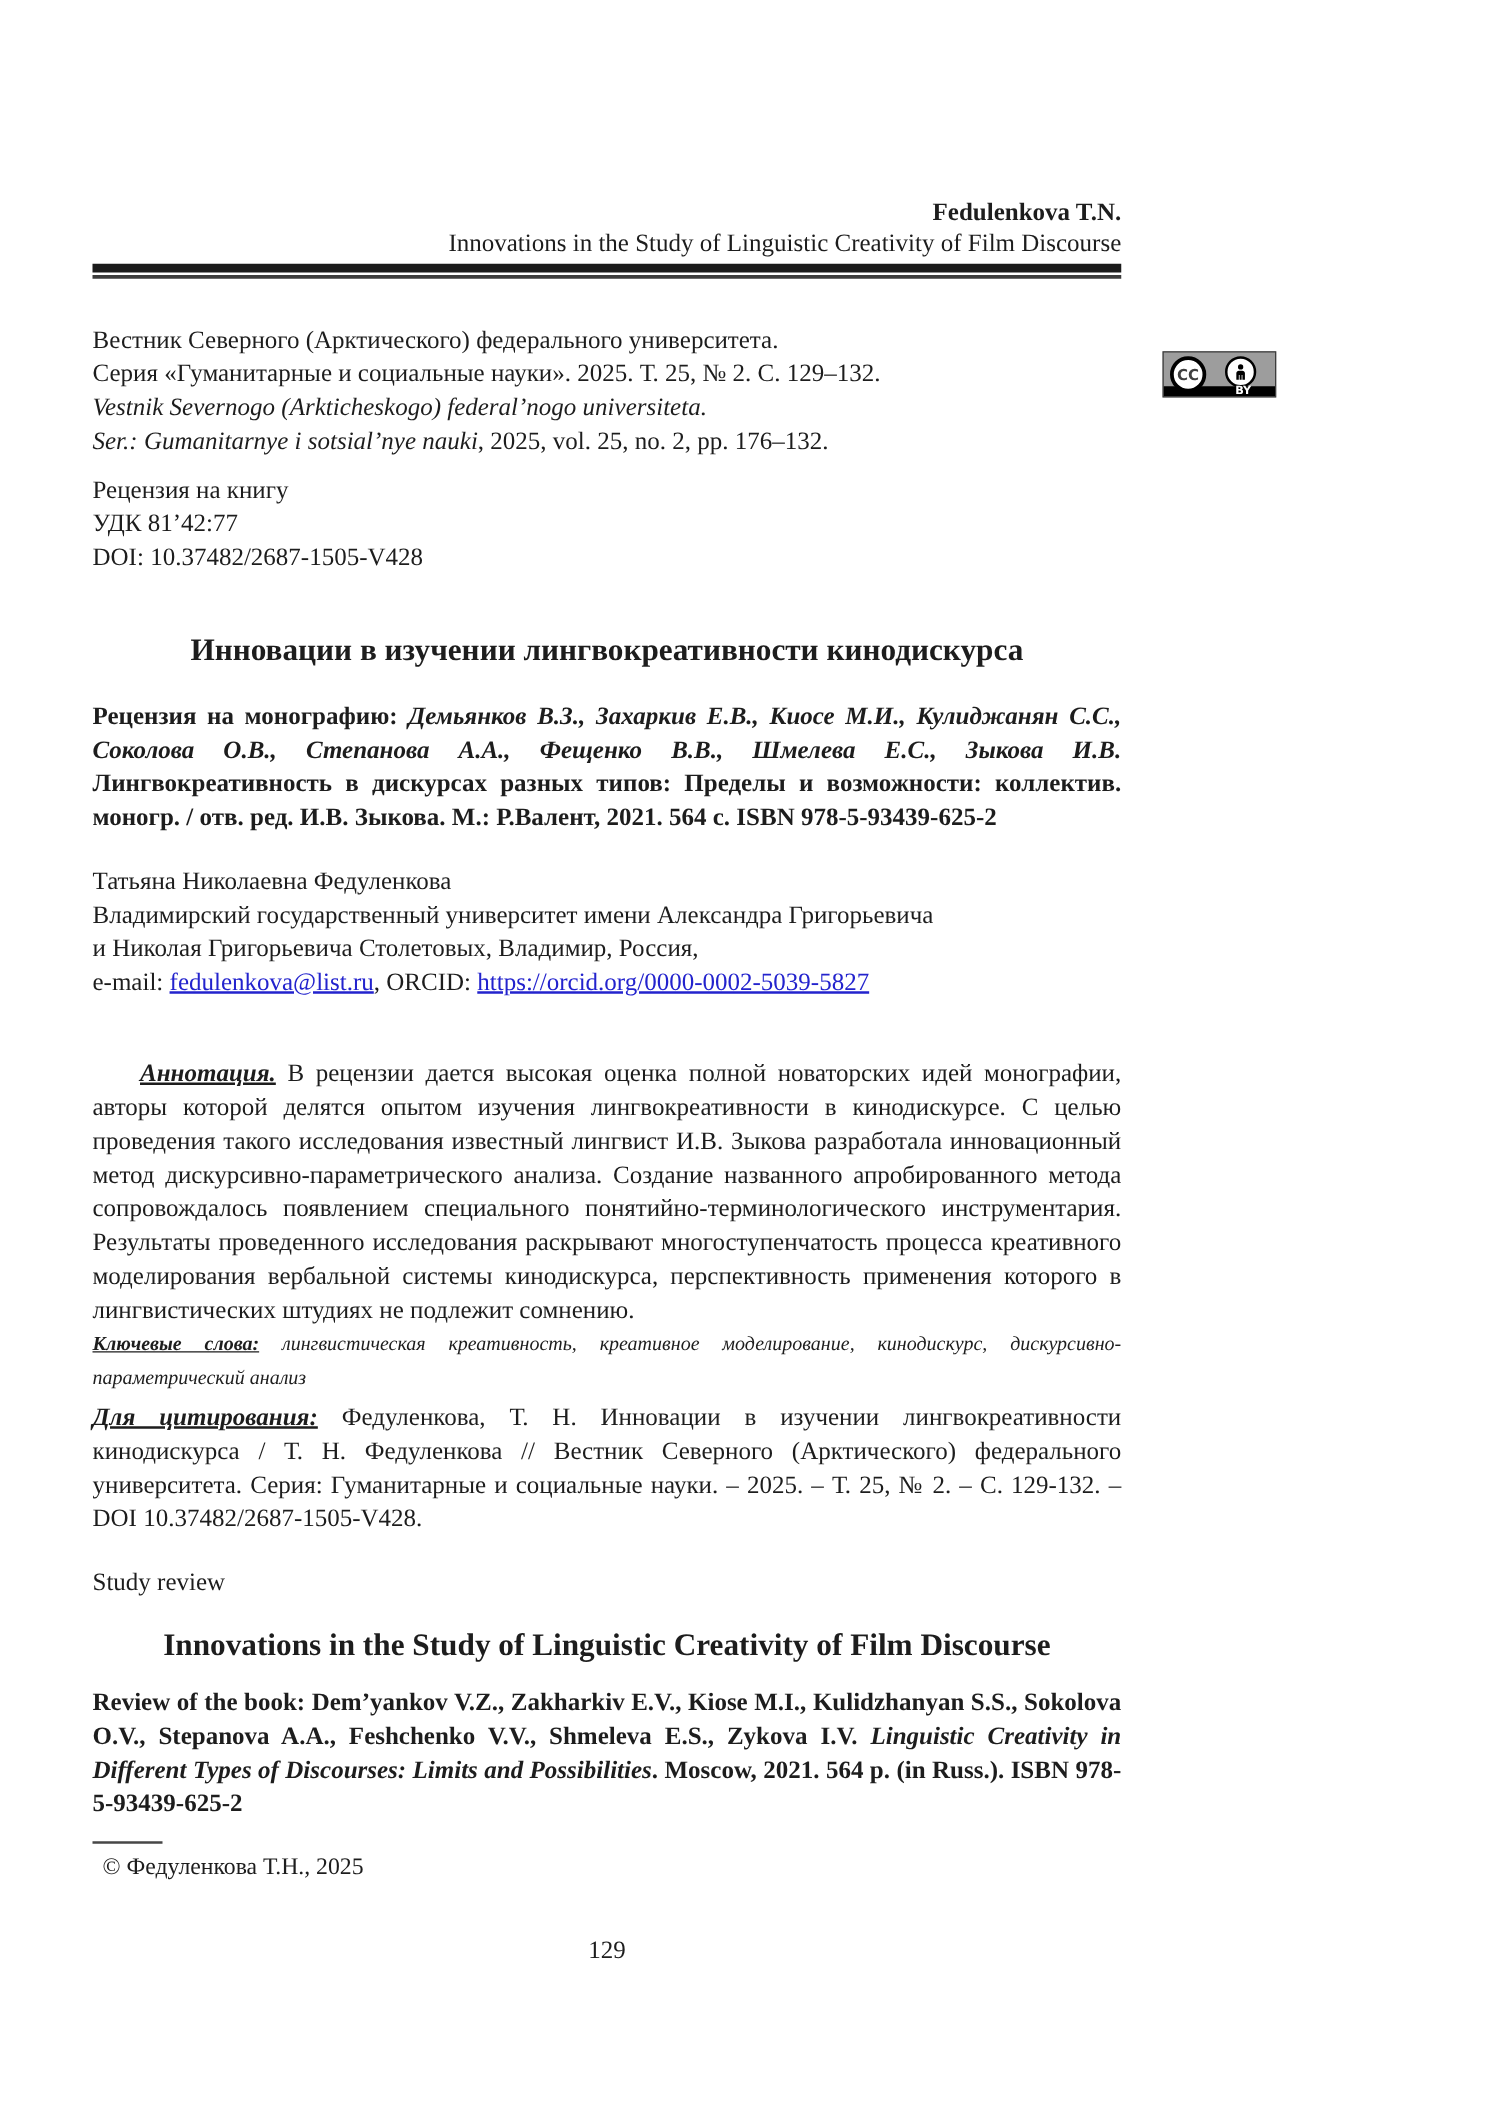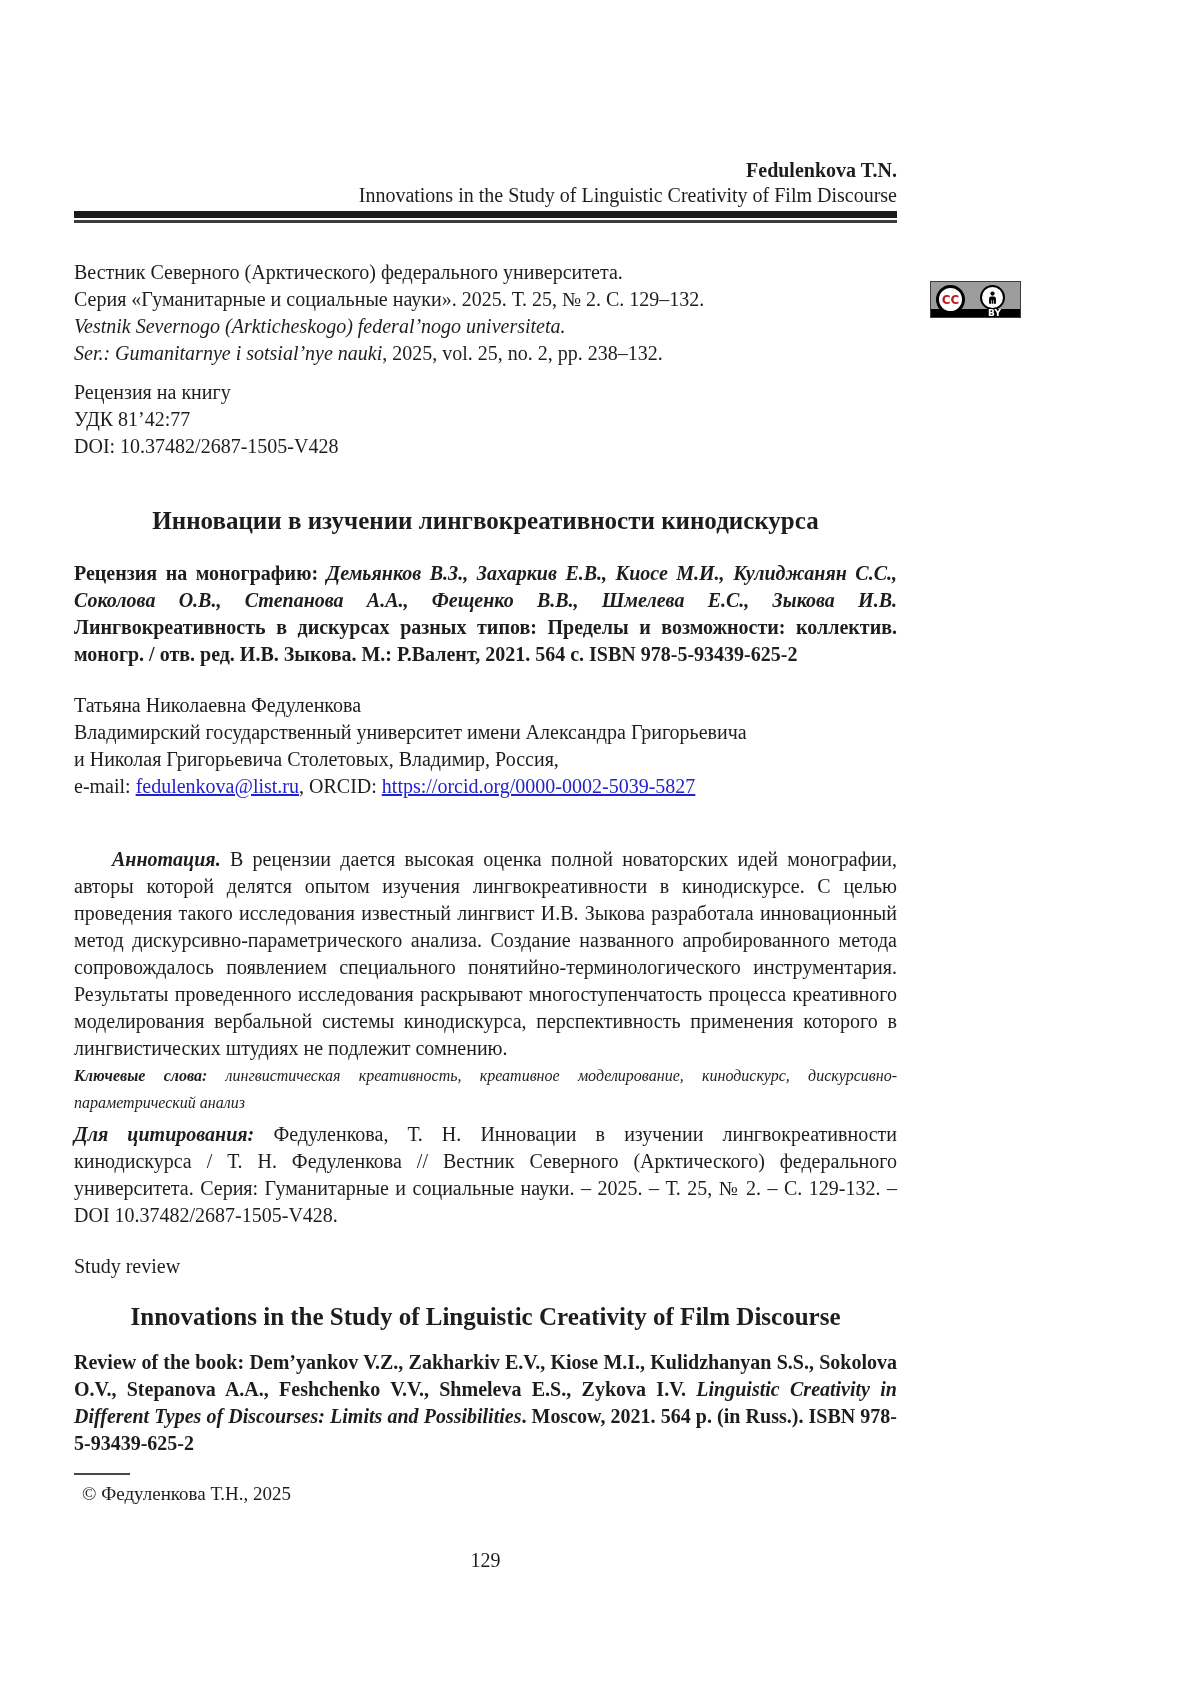--- a/index.html
+++ b/index.html
@@ -24,21 +24,21 @@
   .citation { margin-top:36px; font-size:20px; line-height:27px; }
   .it { font-style:italic; }
 
   
   .cc-badge { position:absolute; left:930px; top:281px; width:91px; height:37px;
               background:#9d9d9d; border:1px solid #3d3d3d; }
   .cc-strip { position:absolute; left:0; right:0; bottom:0; height:8px; background:#000; }
   .cc-circle { position:absolute; left:5px; top:3px; width:29px; height:29px;
                border:3px solid #000; border-radius:50%; background:#fff;
                display:flex; align-items:center; justify-content:center;
-               font-family:"DejaVu Sans",sans-serif; font-weight:bold; font-size:12px; color:#b91c1c; z-index:2; }
+               font-family:"DejaVu Sans",sans-serif; font-weight:bold; font-size:12px; color:#404040; z-index:2; }
   .person-circle { position:absolute; right:15px; top:3px; width:25px; height:25px;
                border:2px solid #000; border-radius:50%; background:#fff;
                display:flex; align-items:center; justify-content:center; z-index:2; }
   .person-circle svg { width:15px; height:15px; fill:#000; }
   .by-label { position:absolute; right:19px; bottom:-1px; z-index:3; color:#fff;
               font-family:"DejaVu Sans",sans-serif; font-weight:bold; font-size:9px; line-height:10px; }
 
   
   .meta { margin-top:12px; font-size:20px; line-height:27px; }
 
@@ -50,21 +50,21 @@
   .review-ru, .review-en { margin-top:24px; font-weight:bold; font-size:20px; line-height:27px; text-align:justify; }
   .review-en { margin-top:17px; }
 
   
   .author-block { margin-top:24px; font-size:20px; line-height:27px; }
   .author-name { font-weight:normal; }
   a.link { color:#2323cd; text-decoration:underline; cursor:pointer; }
 
   
   .abstract { margin-top:46px; font-size:20px; line-height:27px; text-align:justify; text-indent:38px; }
-  .bold-it { font-weight:bold; font-style:italic; }
+  .bold-it { font-weight:bold; font-style:italic;text-decoration:underline; }
   .keywords { font-size:16px; line-height:27px; text-align:justify; font-style:italic; }
   .for-citation { margin-top:5px; font-size:20px; line-height:27px; text-align:justify; }
 
   .book-review-label { margin-top:24px; font-size:20px; line-height:27px; }
 
   
   .footnote-rule { margin-top:16px; width:56px; height:2px; background:#474747; }
   .copyright { margin-top:5px; padding-left:8px; font-size:19px; line-height:27px; }
   .page-number { margin-top:40px; text-align:center; font-size:20px; line-height:27px; }
 </style>
@@ -77,21 +77,21 @@
     <div class="rh-author">Fedulenkova T.N.</div>
     <div class="rh-title">Innovations in the Study of Linguistic Creativity of Film Discourse</div>
   </header>
   <div class="rule-thick"></div>
   <div class="rule-thin"></div>
 
   <section class="citation">
     <div>Вестник Северного (Арктического) федерального университета.</div>
     <div>Серия «Гуманитарные и социальные науки». 2025. Т. 25, № 2. С. 129–132.</div>
     <div class="it">Vestnik Severnogo (Arkticheskogo) federal’nogo universiteta.</div>
-    <div><span class="it">Ser.: Gumanitarnye i sotsial’nye nauki</span><span>, 2025, vol. 25, no. 2, pp. 238–132.</span></div>
+    <div><span class="it">Ser.: Gumanitarnye i sotsial’nye nauki</span><span>, 2025, vol. 25, no. 2, pp. 176–132.</span></div>
   </section>
 
   <div class="cc-badge">
     <span class="cc-strip"></span>
     <span class="cc-circle">
         <span>CC</span>
       </span>
     <span class="person-circle">
       <svg viewBox="0 0 24 24" aria-hidden="true">
           <circle cx="12" cy="5.6" r="3.4"></circle>

